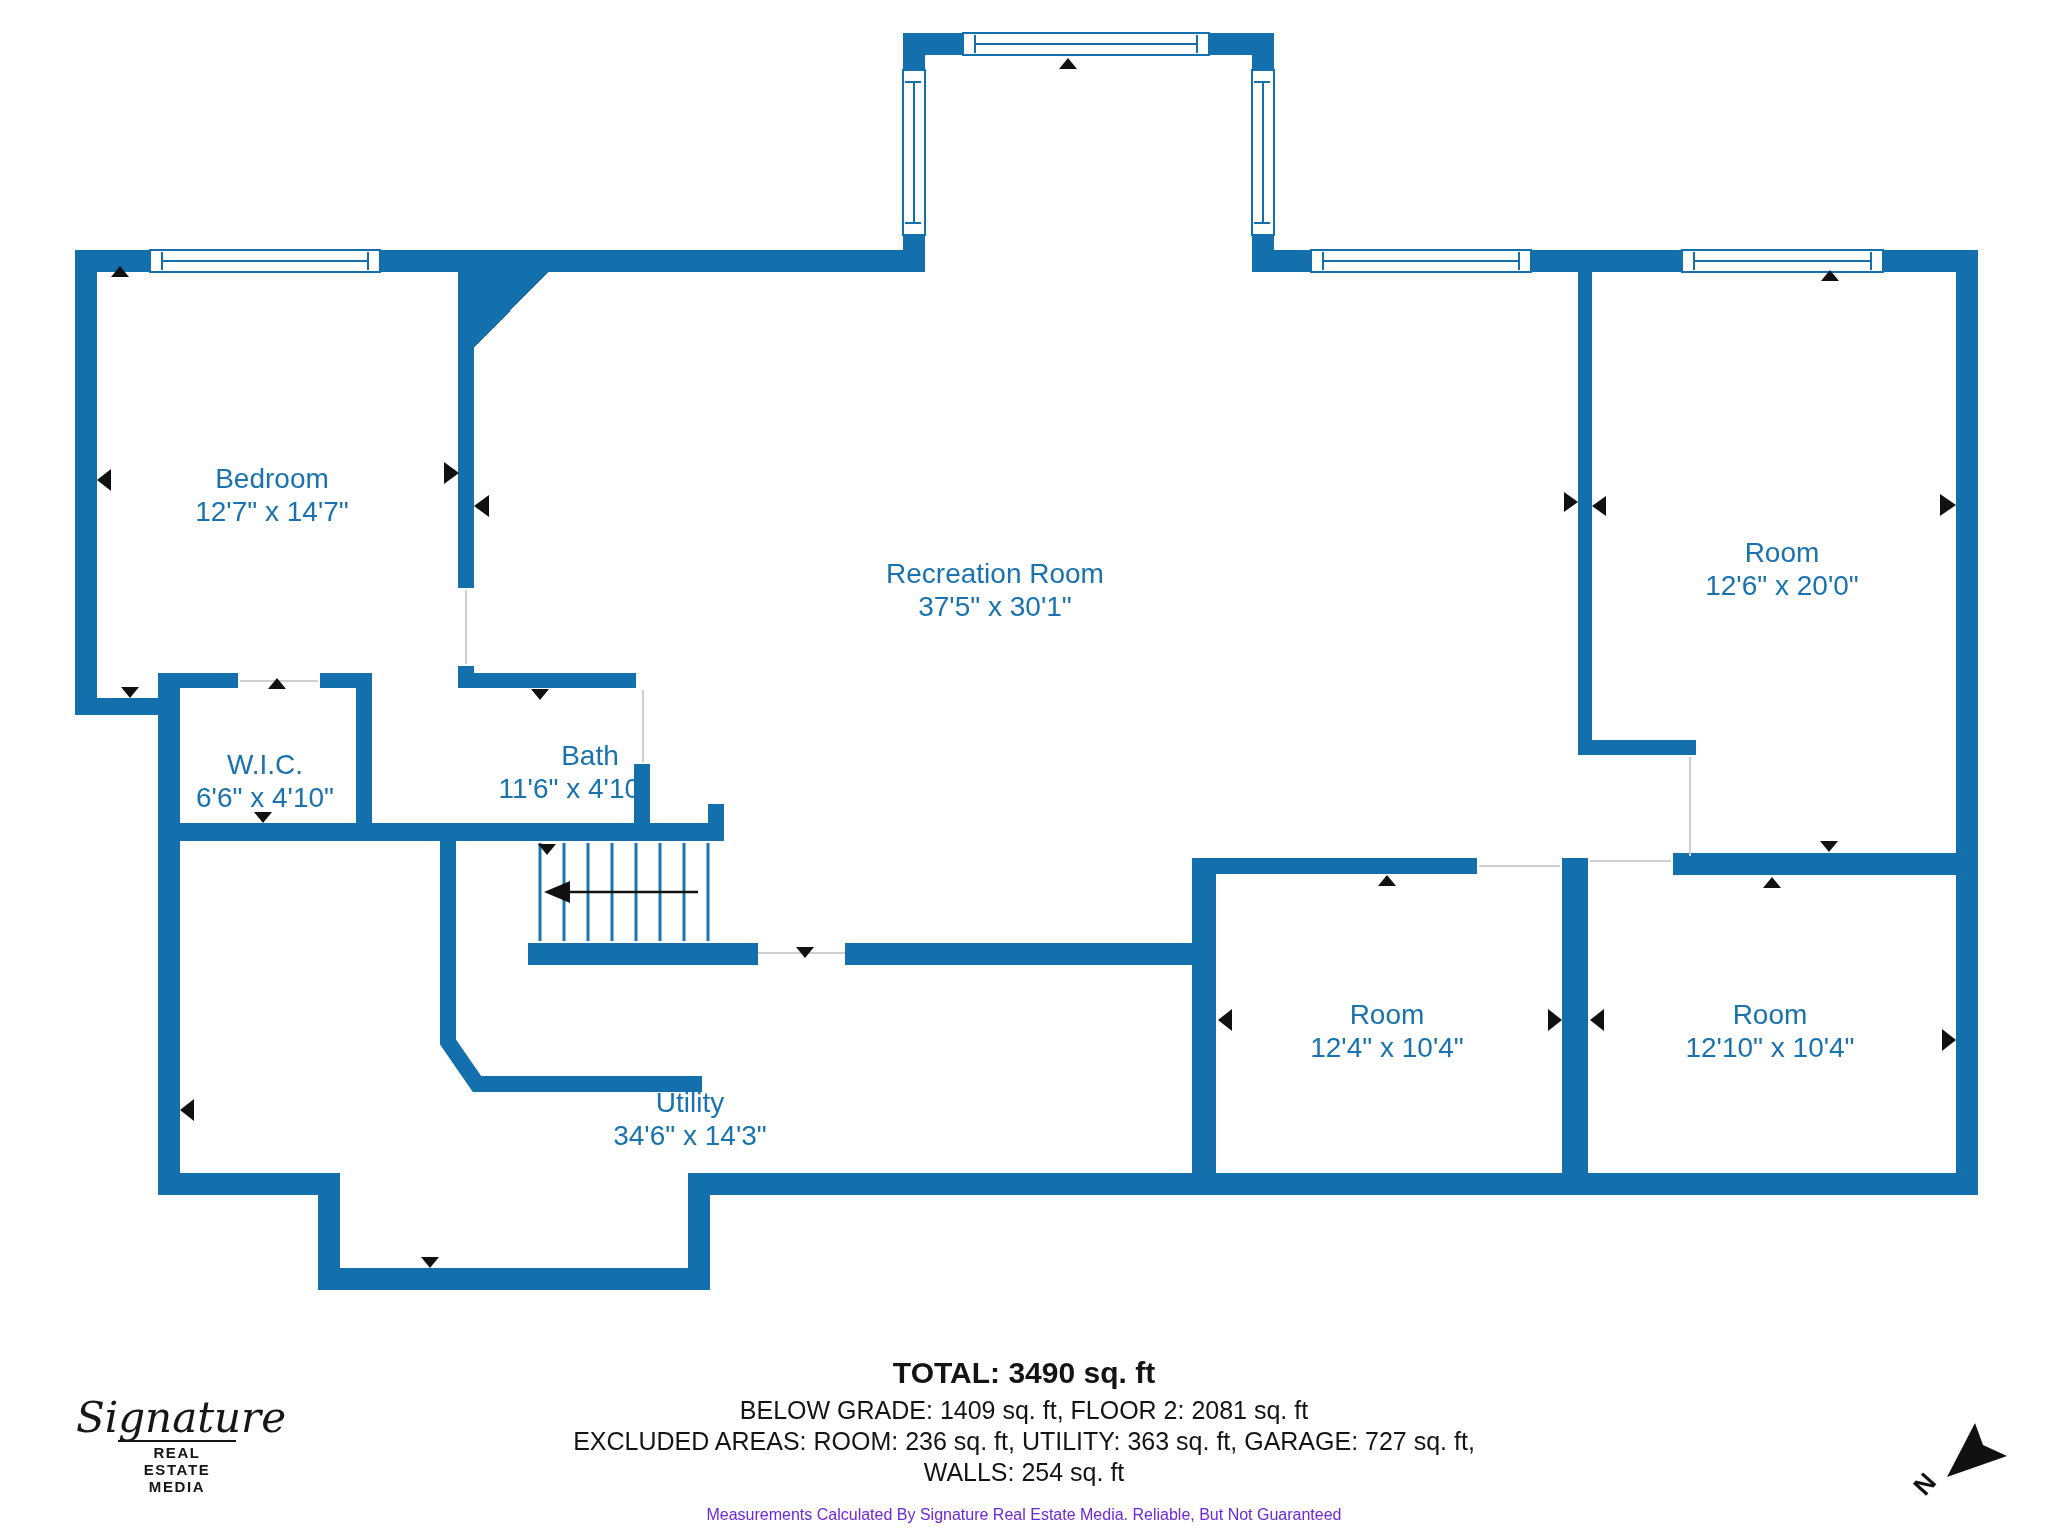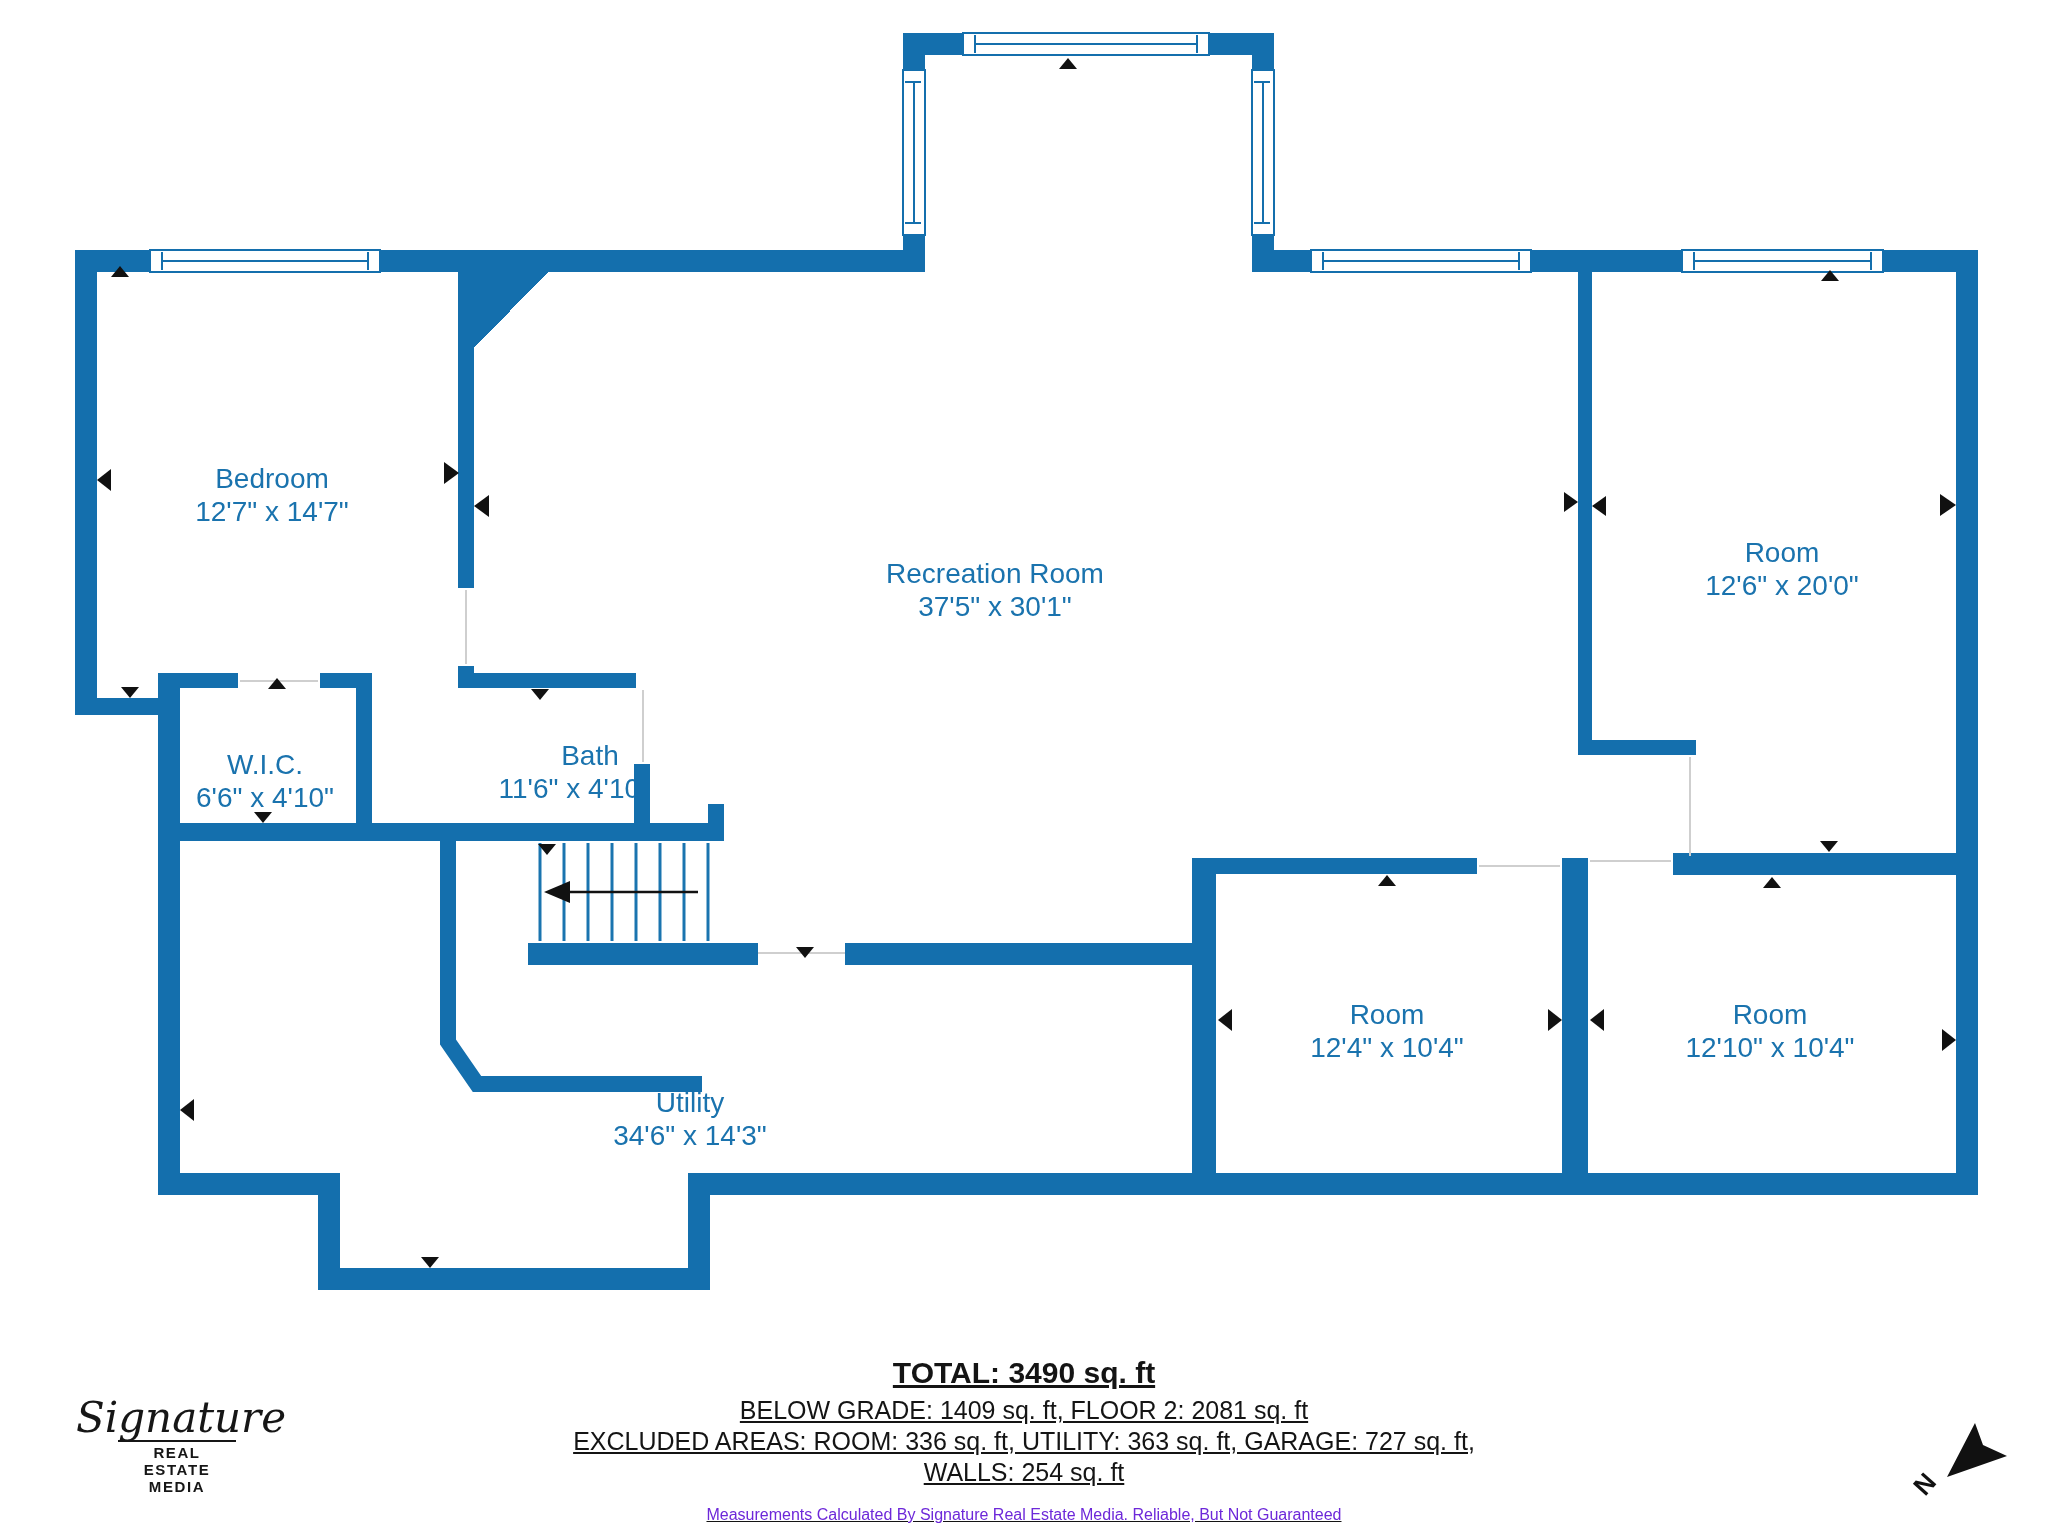--- a/index.html
+++ b/index.html
@@ -8,21 +8,20 @@
     font-family:"Liberation Sans", sans-serif;overflow:hidden;
   }
   #plan-svg{position:absolute;left:0;top:0;}
   .room-name,.room-dims{
     font-family:"Liberation Sans", sans-serif;
     font-size:28px;fill:#1a73ae;
   }
   .footer{
     position:absolute;top:1356px;left:0;width:2048px;text-align:center;
     color:#141414;
-    text-decoration:underline;
   }
   .f-total{font-size:30px;font-weight:bold;margin-bottom:5px;}
   .f-line{font-size:25px;line-height:31px;}
   .f-small{margin-top:18px;font-size:16px;color:#6d28d9;}
   .logo{position:absolute;left:76px;top:1396px;width:160px;text-align:center;color:#161616;}
   .logo-script{font-family:"DejaVu Serif", serif;font-style:italic;font-size:42px;line-height:1.05;}
   .logo-sub{font-size:15px;font-weight:bold;letter-spacing:1.6px;border-top:2px solid #161616;margin-left:42px;padding-top:2px;}
 </style>
 </head>
 <body>
@@ -184,21 +183,21 @@
 
   <g fill="#111111">
     <polygon points="1975,1423 1983,1445 2007,1456 1947,1477"></polygon>
     <text x="1925" y="1497" transform="rotate(-48 1925 1497)" font-size="26" font-weight="bold" font-family="Liberation Sans, sans-serif">N</text>
   </g>
 </svg>
 
 <div class="footer">
   <div class="f-total">TOTAL: 3490 sq. ft</div>
   <div class="f-line">BELOW GRADE: 1409 sq. ft, FLOOR 2: 2081 sq. ft</div>
-  <div class="f-line">EXCLUDED AREAS: ROOM: 336 sq. ft, UTILITY: 363 sq. ft, GARAGE: 727 sq. ft,</div>
+  <div class="f-line">EXCLUDED AREAS: ROOM: 236 sq. ft, UTILITY: 363 sq. ft, GARAGE: 727 sq. ft,</div>
   <div class="f-line">WALLS: 254 sq. ft</div>
   <div class="f-small">Measurements Calculated By Signature Real Estate Media. Reliable, But Not Guaranteed</div>
 </div>
 
 <div class="logo">
   <div class="logo-script">Signature</div>
   <div class="logo-sub">REAL ESTATE MEDIA</div>
 </div>
 
 </body></html>

